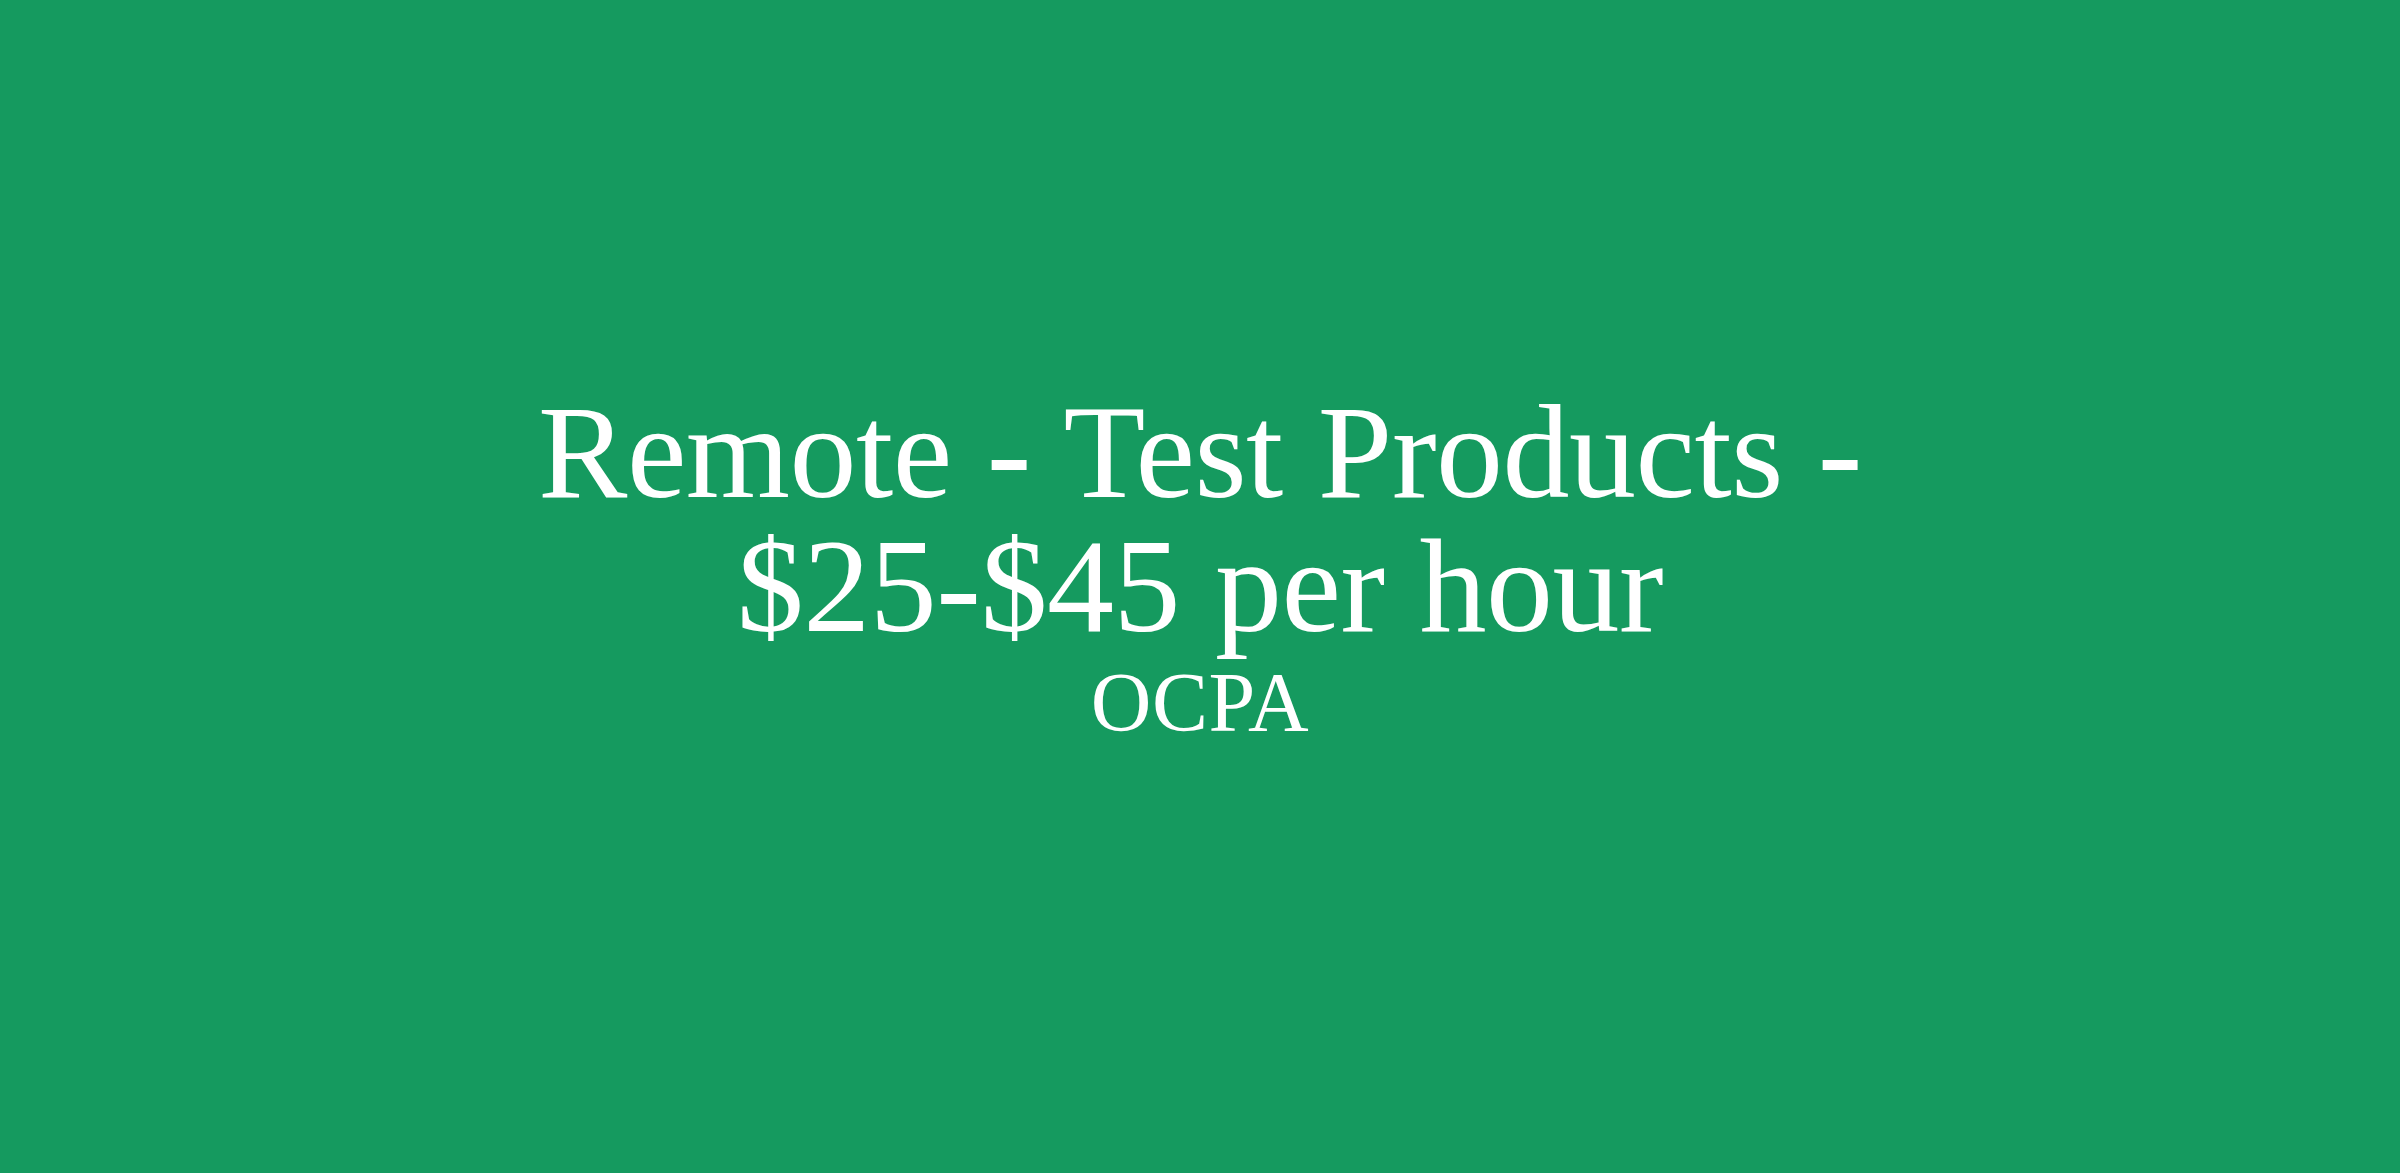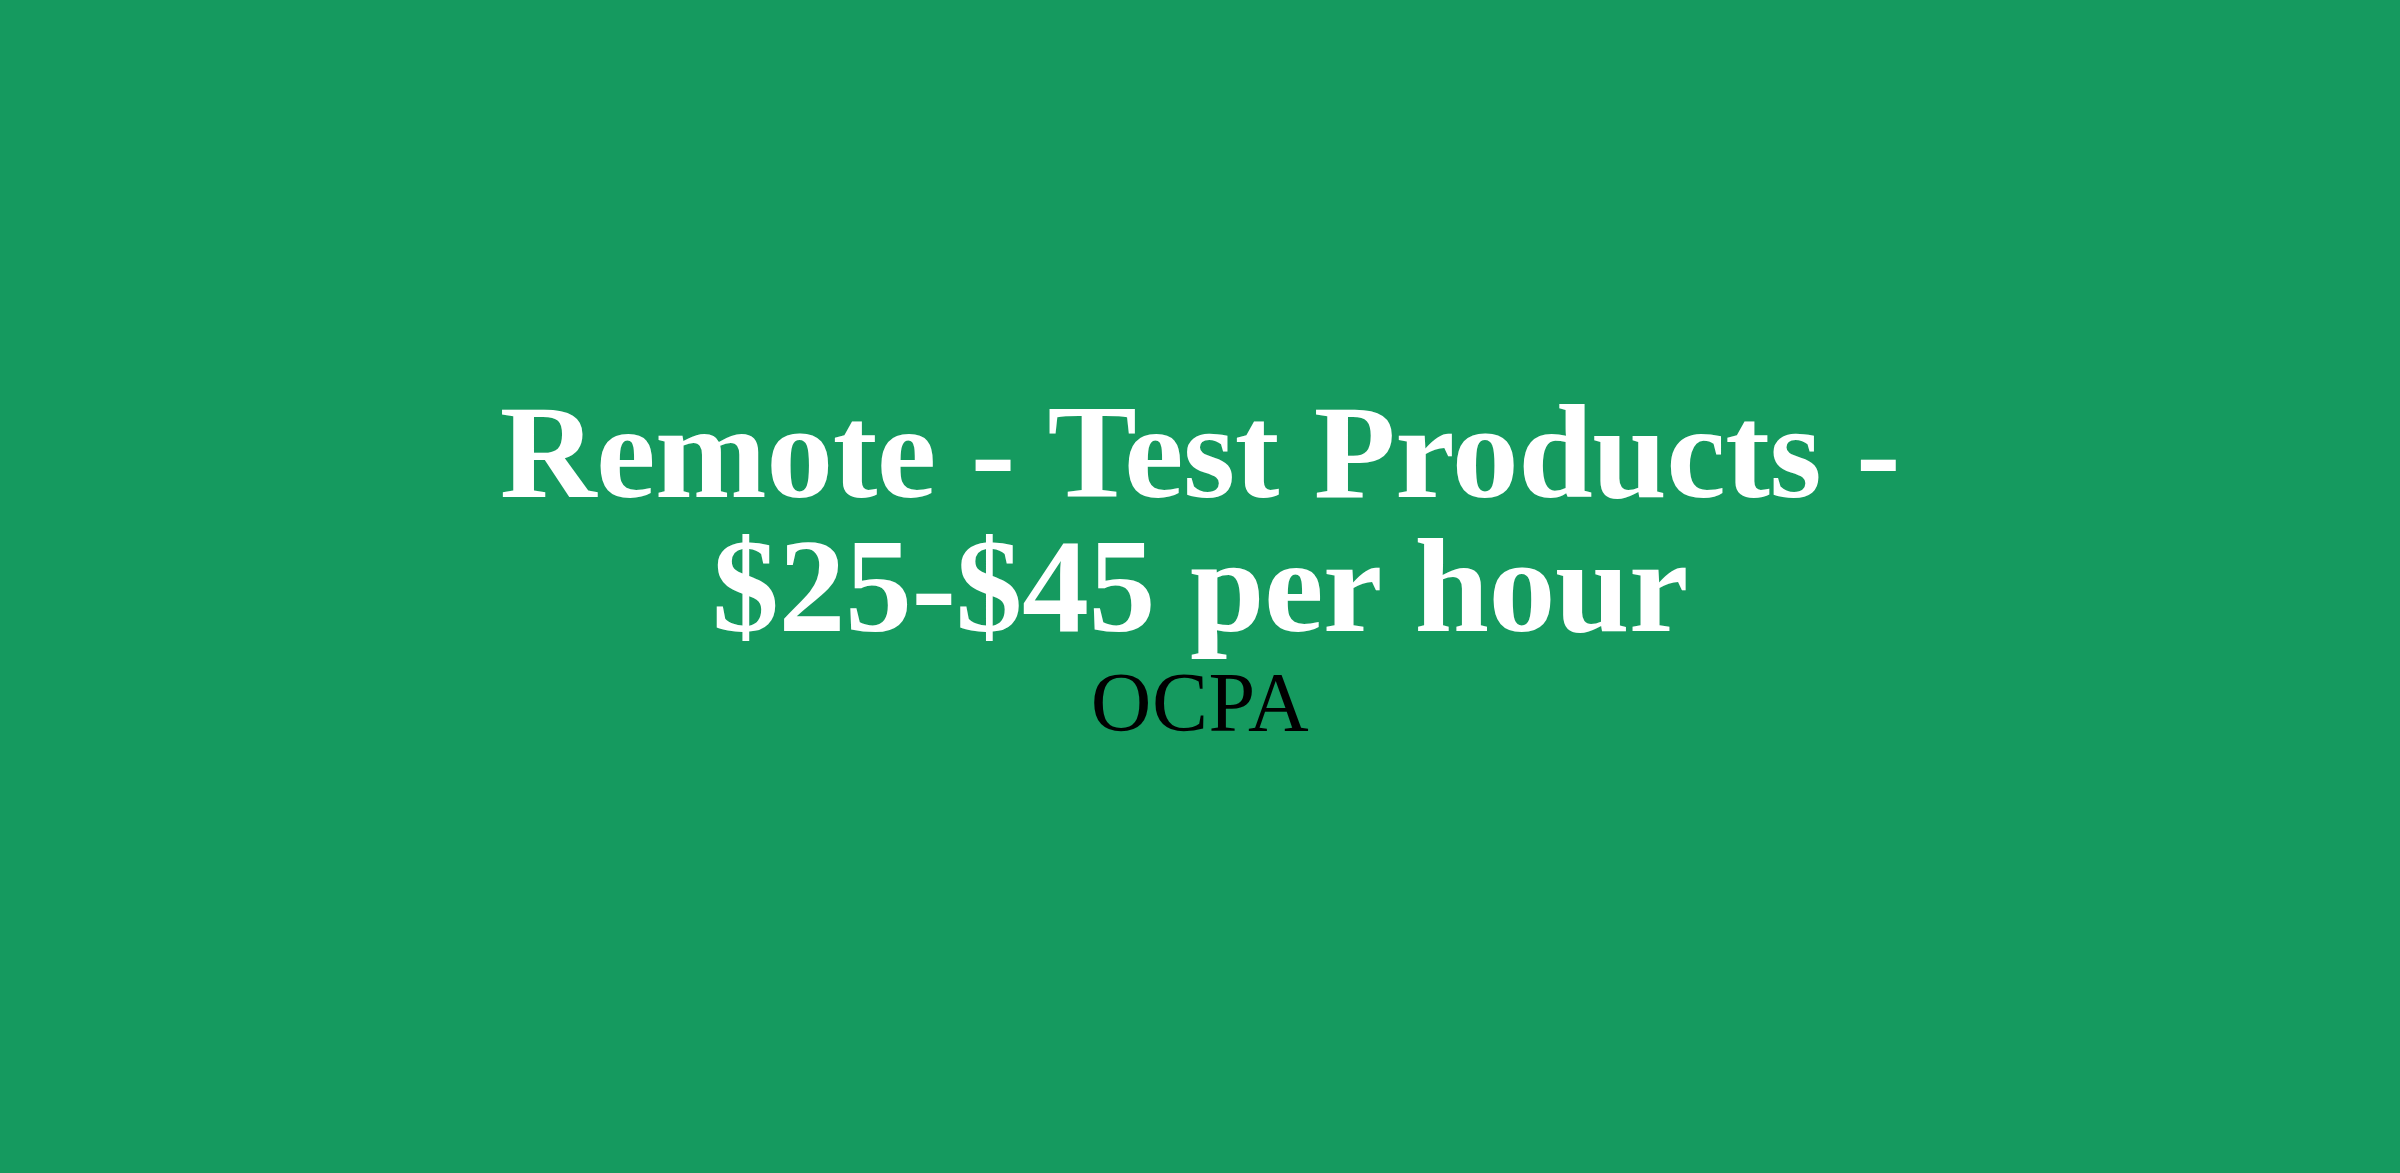--- a/index.html
+++ b/index.html
@@ -33,33 +33,33 @@
     text-align: center;
     
     transform: translateY(-22px);
   }
 
   #headline {
     margin: 0;
     padding: 0;
     color: #ffffff;
     font-family: "Liberation Serif", "DejaVu Serif", serif;
-    font-weight: 700;
+    font-weight: 400;
     font-size: 134px;
     line-height: 1.0;
     letter-spacing: -0.5px;
     word-spacing: 2px;
     text-rendering: optimizeLegibility;
   }
 
   #subtitle {
     margin: 0;
     padding: 0;
     margin-top: 8px;
-    color: #000000;
+    color: #ffffff;
     font-family: "Liberation Serif", "DejaVu Serif", serif;
     font-weight: 400;
     font-size: 84px;
     line-height: 1.0;
     letter-spacing: 0.5px;
   }
 </style>
 </head>
 <body>
 

